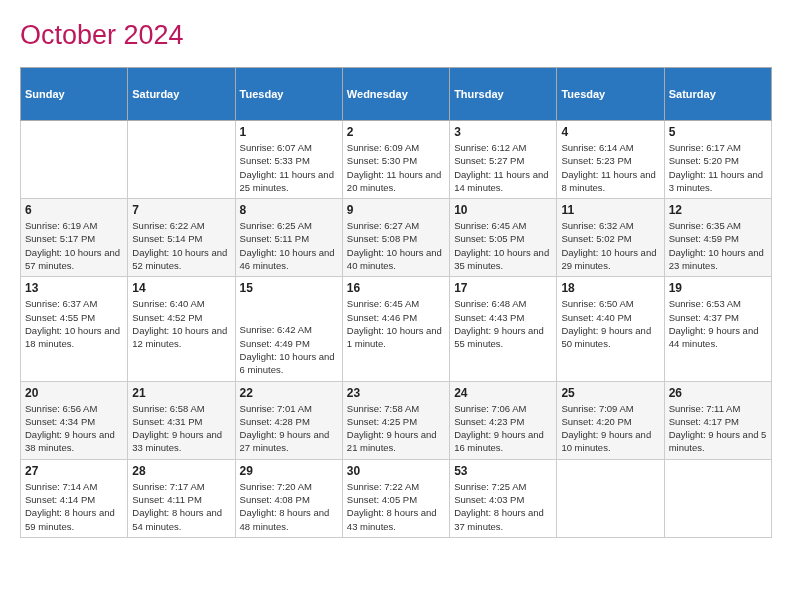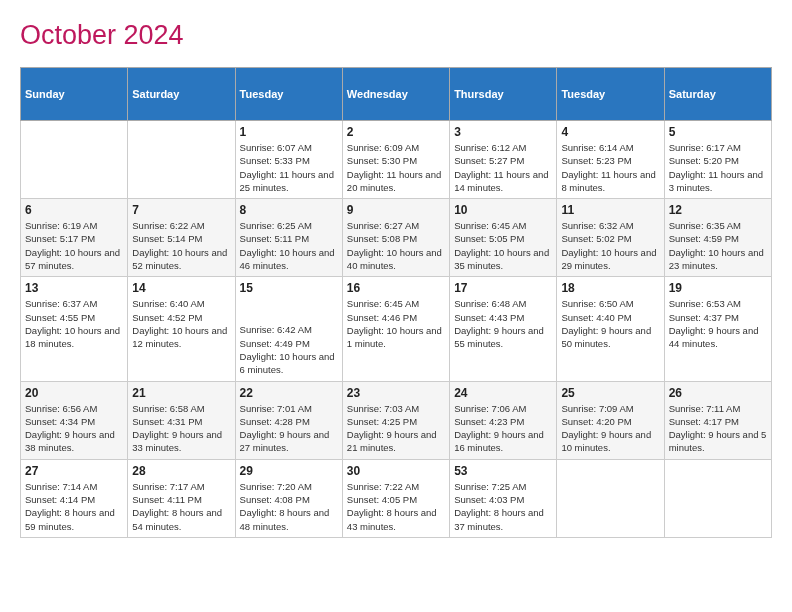--- a/index.html
+++ b/index.html
@@ -240,21 +240,21 @@
 Daylight: 9 hours and 33 minutes.</div>
         </td>
         <td>
           <span class="day-num">22</span>
           <div class="day-info" style="white-space: pre-line;">Sunrise: 7:01 AM
 Sunset: 4:28 PM
 Daylight: 9 hours and 27 minutes.</div>
         </td>
         <td>
           <span class="day-num">23</span>
-          <div class="day-info" style="white-space: pre-line;">Sunrise: 7:03 AM
+          <div class="day-info" style="white-space: pre-line;">Sunrise: 7:58 AM
 Sunset: 4:25 PM
 Daylight: 9 hours and 21 minutes.</div>
         </td>
         <td>
           <span class="day-num">24</span>
           <div class="day-info" style="white-space: pre-line;">Sunrise: 7:06 AM
 Sunset: 4:23 PM
 Daylight: 9 hours and 16 minutes.</div>
         </td>
         <td>

